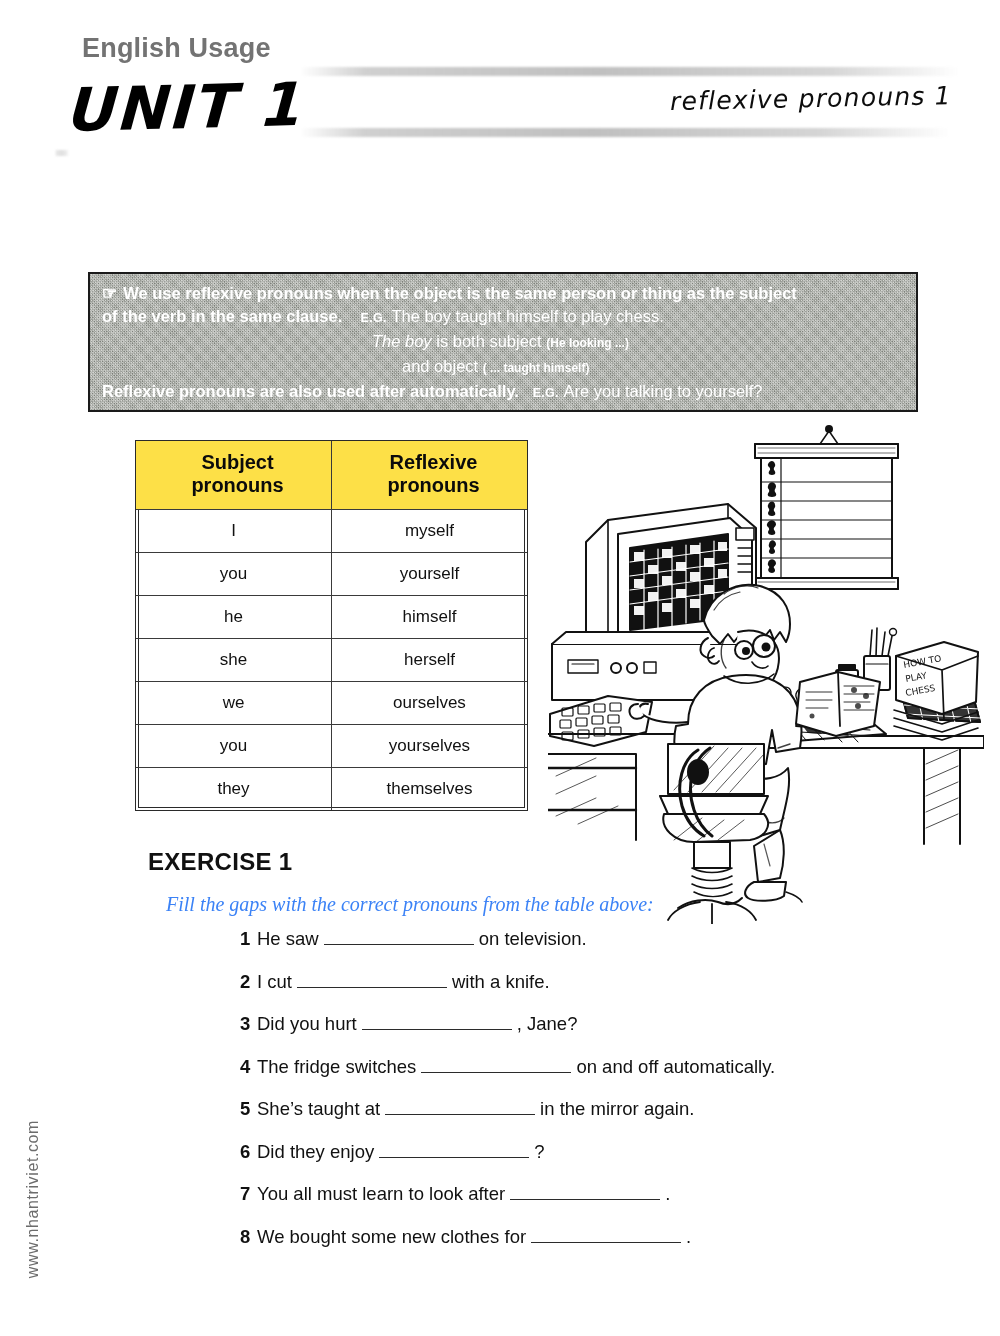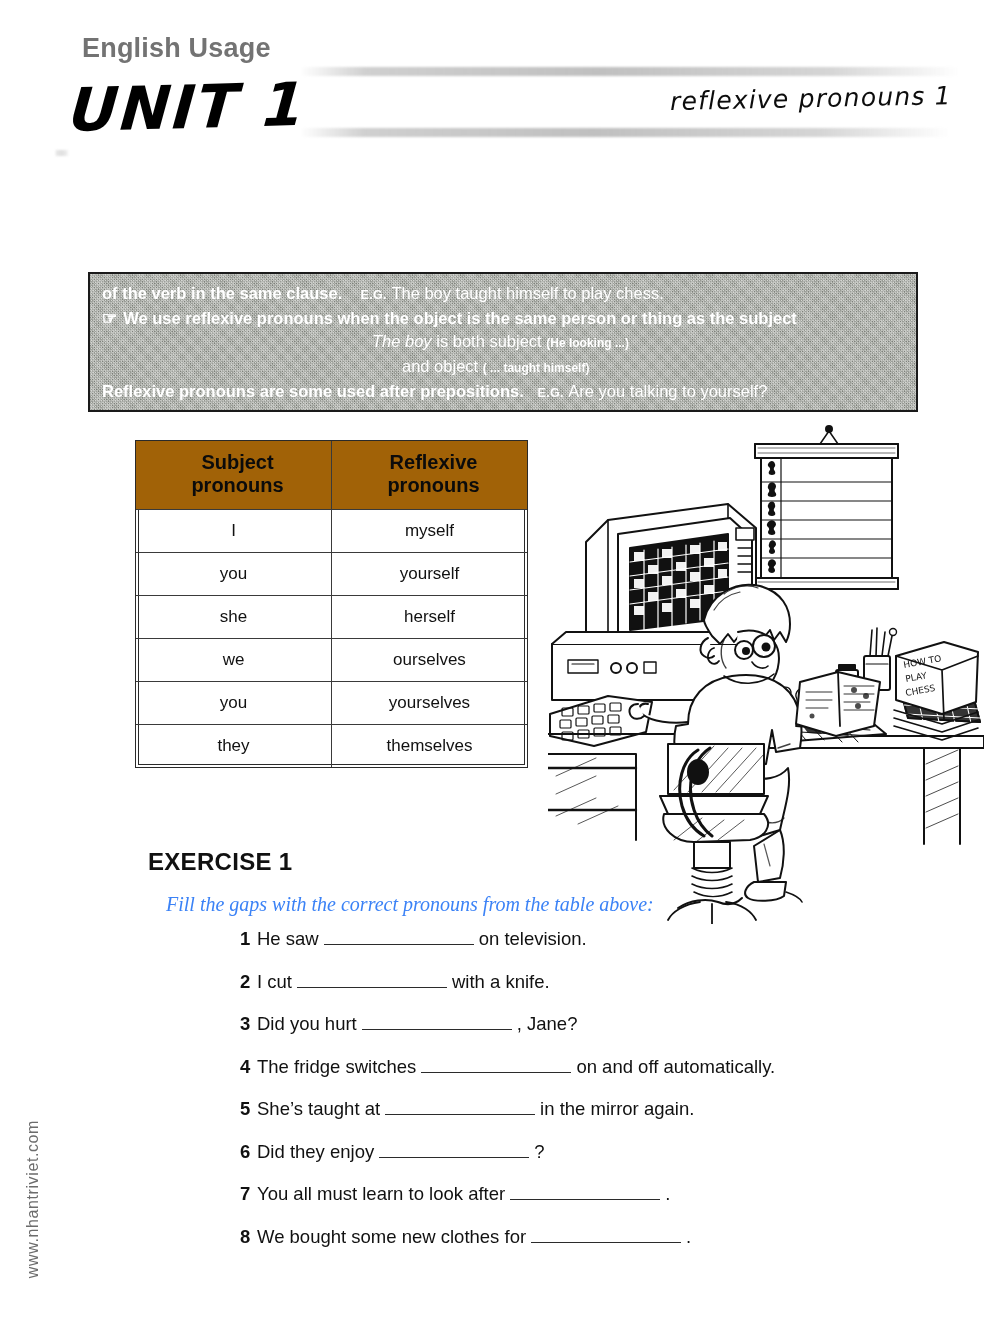--- a/index.html
+++ b/index.html
@@ -80,21 +80,21 @@
   
   .ptable{
     position:absolute;left:135px;top:440px;width:393px;
     border:1px solid #2a2a2a;
     box-shadow:0 0 0 2px #fff inset, 0 0 0 3px #2a2a2a inset;
     box-sizing:border-box;
     background:#fff;
   }
   .ptable table{border-collapse:collapse;width:100%;table-layout:fixed;}
   .ptable th{
-    background:#a16207;
+    background:#fde047;
     font-size:20px;font-weight:bold;
     padding:10px 0 12px 8px;line-height:23px;
     border-right:1px solid #3a3a3a;
     color:#0b0b0b;
   }
   .ptable th:last-child{border-right:none;}
   .ptable td{
     font-size:17px;text-align:center;height:40px;
     border-top:1px solid #3a3a3a;
     border-right:1px solid #3a3a3a;
@@ -147,36 +147,36 @@
 
   <div class="smudge smudge-a"></div>
   <div class="smudge smudge-b"></div>
   <div class="smudge smudge-c"></div>
 
   <div class="hdr-title">English Usage</div>
   <div class="hdr-unit">UNIT 1</div>
   <div class="hdr-topic">reflexive pronouns 1</div>
 
   <div class="rulebox">
+    <div class="ln r-l1">
+      <span class="hand-icon">☞</span><span>We use reflexive pronouns when the object is the same person or thing as the subject</span>
+    </div>
     <div class="ln r-l2">
       <span>of the verb in the same clause.</span>&nbsp;&nbsp;&nbsp;
       <span class="eg">E.G.</span>
       <span class="light">The boy taught himself to play chess.</span>
-    </div>
-    <div class="ln r-l1">
-      <span class="hand-icon">☞</span><span>We use reflexive pronouns when the object is the same person or thing as the subject</span>
     </div>
     <div class="ln r-l3">
       <span class="ital">The boy</span><span class="light"> is both subject </span><span class="tiny">(He looking ...)</span>
     </div>
     <div class="ln r-l4">
       <span class="light">and object </span><span class="tiny">( ... taught himself)</span>
     </div>
     <div class="ln r-l5">
-      <span>Reflexive pronouns are some used after prepositions.</span>&nbsp;&nbsp;
+      <span>Reflexive pronouns are also used after automatically.</span>&nbsp;&nbsp;
       <span class="eg">E.G.</span>
       <span class="light">Are you talking to yourself?</span>
     </div>
   </div>
 
   <div class="ptable">
     <table>
       <thead>
         <tr>
           <th>
@@ -190,20 +190,24 @@
         </tr>
       </thead>
       <tbody id="ptable-body">
           <tr>
             <td>I</td>
             <td>myself</td>
           </tr>
           <tr>
             <td>you</td>
             <td>yourself</td>
+          </tr>
+          <tr>
+            <td>he</td>
+            <td>himself</td>
           </tr>
           <tr>
             <td>she</td>
             <td>herself</td>
           </tr>
           <tr>
             <td>we</td>
             <td>ourselves</td>
           </tr>
           <tr>

